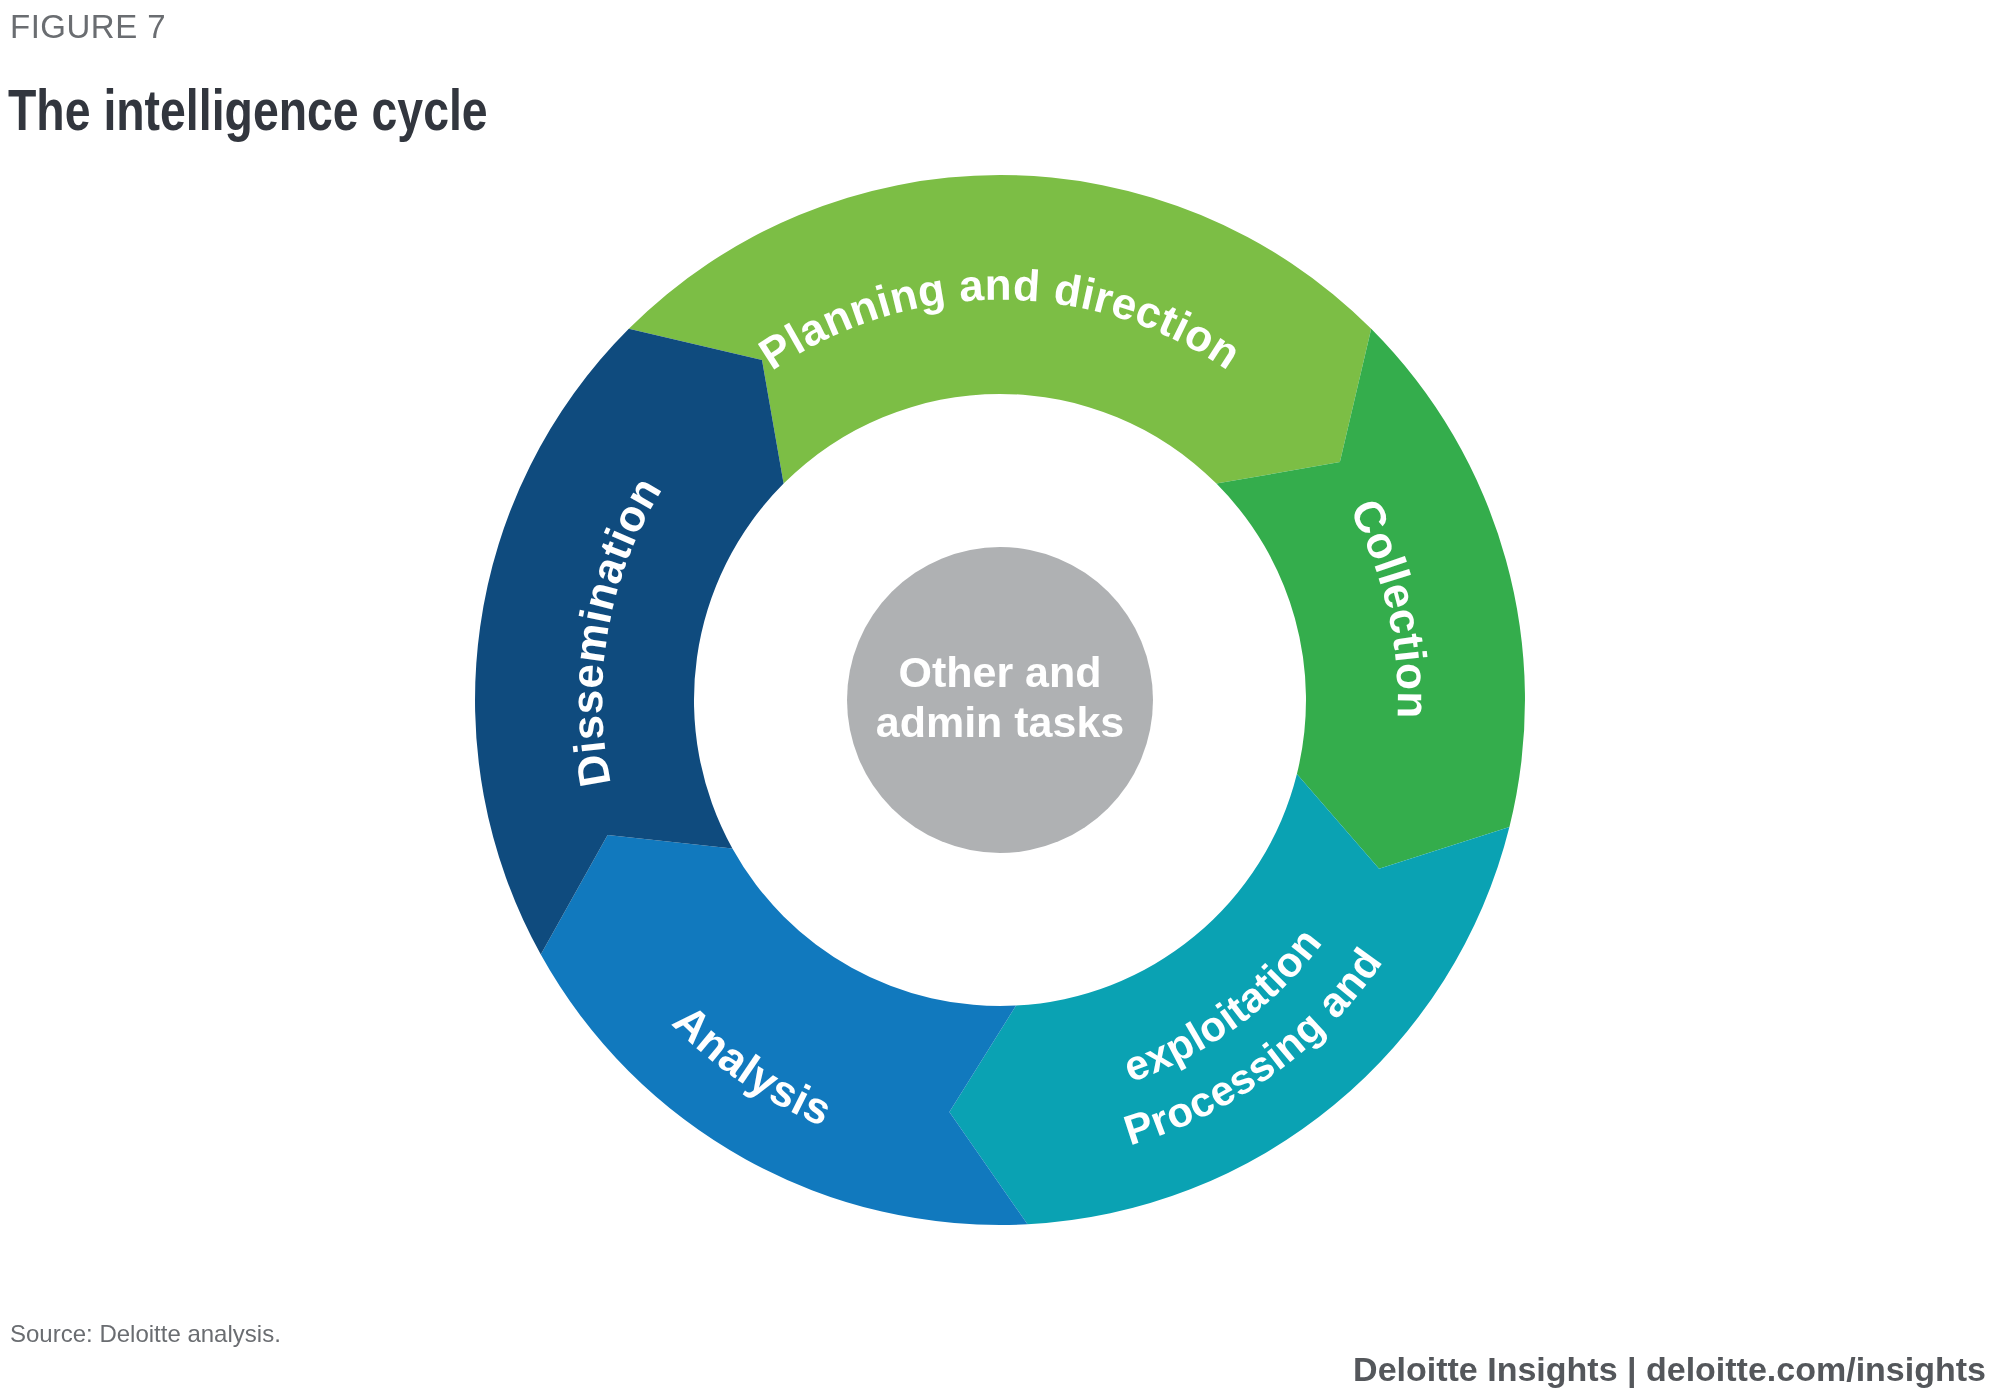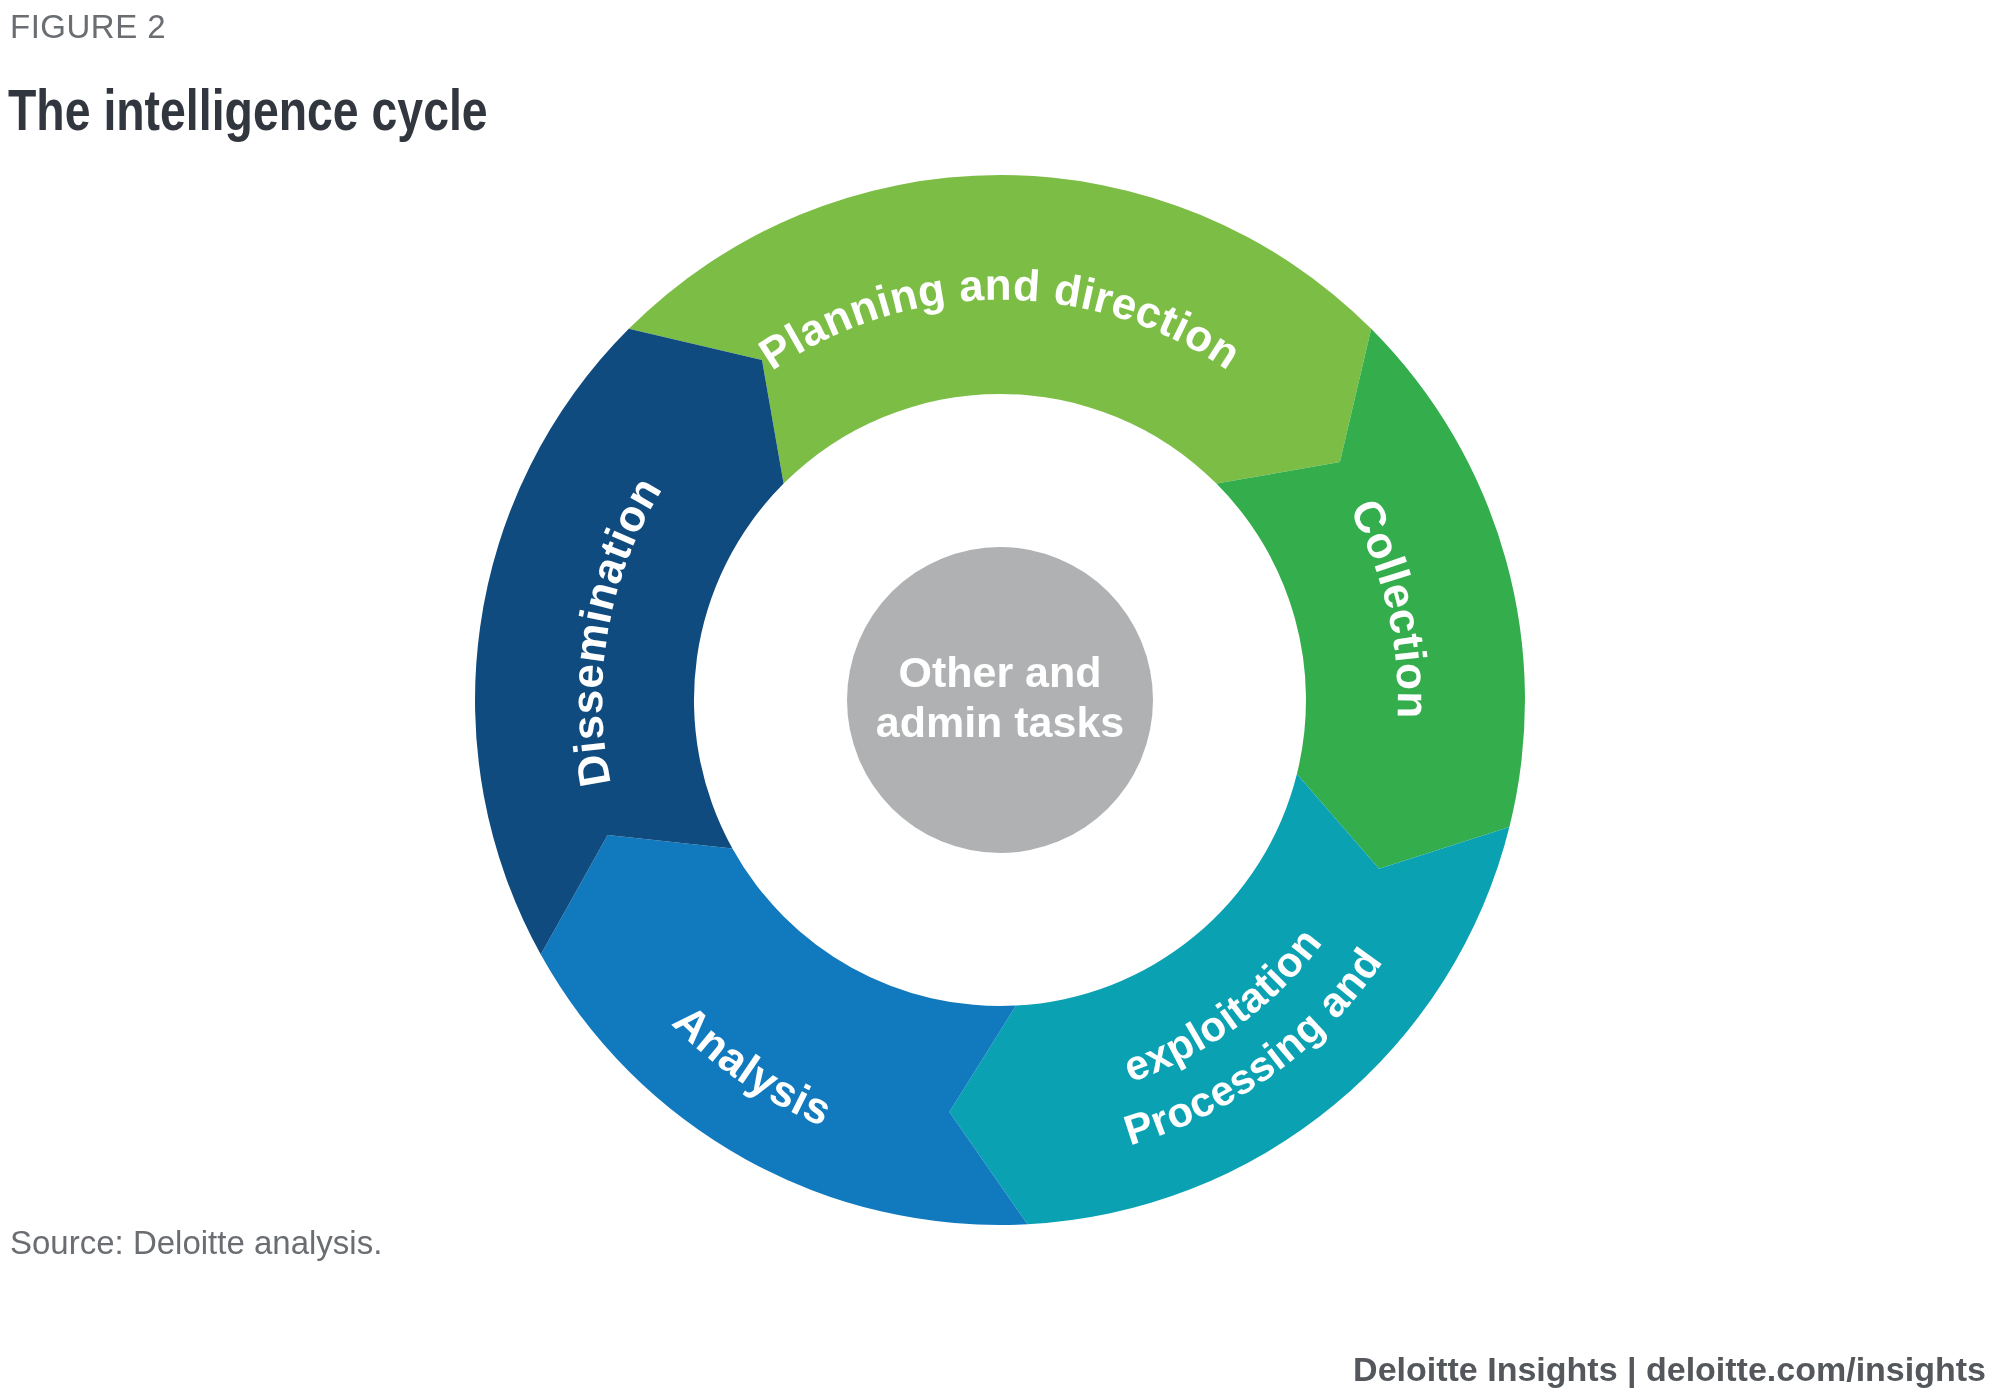--- a/index.html
+++ b/index.html
@@ -26,22 +26,22 @@
     top: 76px;
     font-size: 58px;
     font-weight: bold;
     transform: scaleX(0.8);
     transform-origin: left top;
     white-space: nowrap;
   }
   .source-note {
     position: absolute;
     left: 10px;
-    top: 1224px;
-    font-size: 33px;
+    top: 1320px;
+    font-size: 24px;
   }
   .footer-line1 {
     position: absolute;
     right: 14px;
     top: 1350px;
     font-size: 34px;
     font-weight: bold;
     white-space: nowrap;
   }
   .footer-line2 {
@@ -68,21 +68,21 @@
   .center-text {
     font-weight: bold;
     font-family: "Liberation Sans", sans-serif;
     font-size: 43px;
     text-anchor: middle;
   }
 </style>
 </head>
 <body>
 
-<div class="kicker" style="color: rgb(106, 109, 113);">FIGURE 2</div>
+<div class="kicker" style="color: rgb(106, 109, 113);">FIGURE 7</div>
 
 <div class="fig-title" style="color: rgb(50, 54, 62);">The intelligence cycle</div>
 
 <svg id="cycle-svg" viewBox="0 0 2000 1394" xmlns="http://www.w3.org/2000/svg">
   <defs id="cycle-defs">
       <path id="lblpath-0-0" fill="none" d="M 601.5 665.1 A 400 400 0 0 1 1398.5 665.1"></path>
       <path id="lblpath-1-0" fill="none" d="M 944.6 305.9 A 398 398 0 0 1 1123.0 1078.5"></path>
       <path id="lblpath-2-0" fill="none" d="M 649.8 1004.4 A 464 464 0 0 0 1397.7 461.0"></path>
       <path id="lblpath-2-1" fill="none" d="M 695.1 965.0 A 404 404 0 0 0 1346.3 491.9"></path>
       <path id="lblpath-3-0" fill="none" d="M 595.9 476.0 A 462 462 0 0 0 1359.0 990.7"></path>

